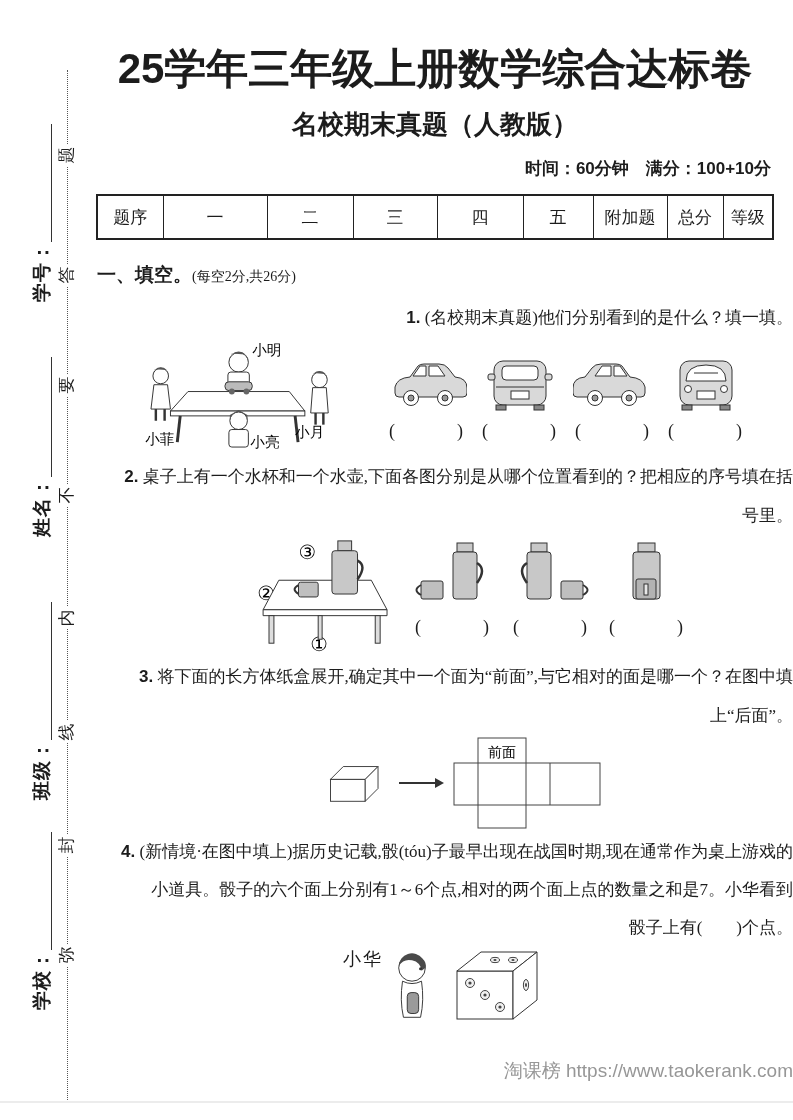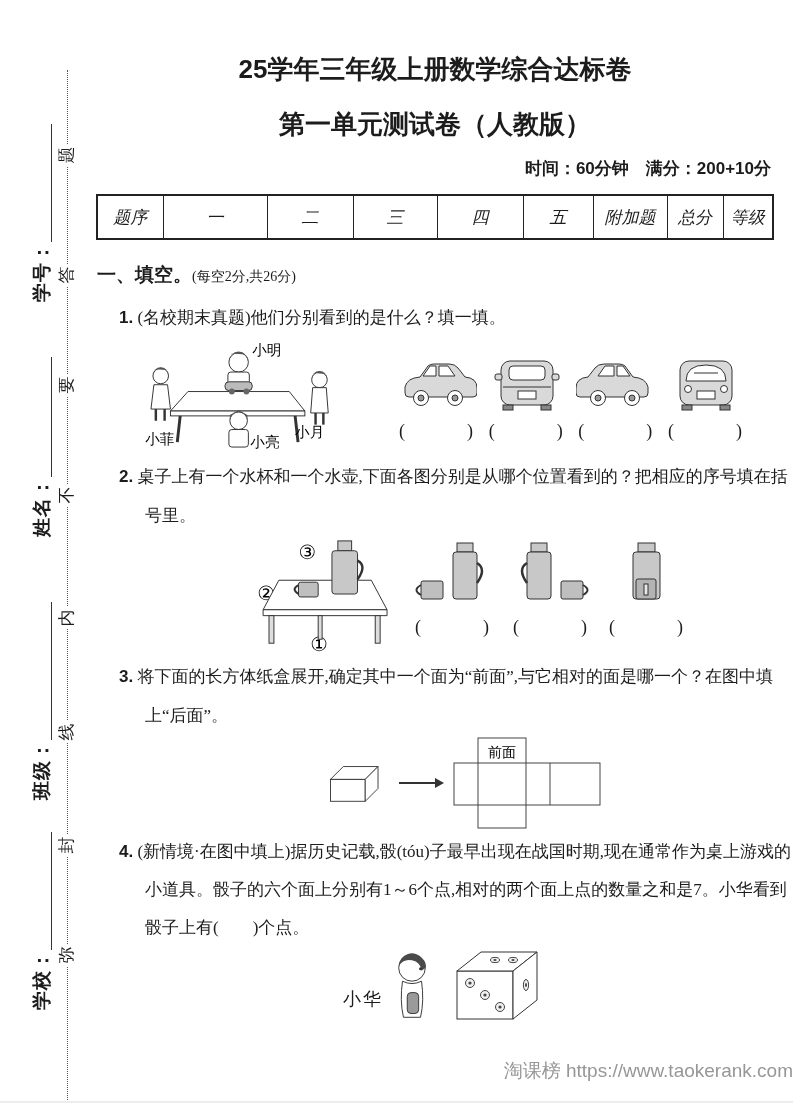--- a/index.html
+++ b/index.html
@@ -14,52 +14,52 @@
     text-align:center;line-height:22px;font-size:17px;transform:rotate(-90deg);
     font-family:"Liberation Serif",serif;}
   .side-field{position:absolute;transform-origin:0 0;transform:rotate(-90deg);
     height:28px;display:flex;align-items:center;white-space:nowrap;}
   .side-field .lbl{font-family:"Liberation Sans",sans-serif;font-size:19px;
     font-weight:600;letter-spacing:1px;}
   .side-field .fill-line{display:inline-block;height:18px;border-bottom:1.5px solid #333;}
   
   .main{position:absolute;left:95px;top:0;width:680px;}
   .title{margin:46px 0 0 0;text-align:center;font-family:"Liberation Sans",sans-serif;
-    font-size:26px;font-weight:bold;line-height:46px;}
+    font-size:42px;font-weight:bold;line-height:46px;}
   .subtitle{margin:14px 0 0 0;text-align:center;font-family:"Liberation Sans",sans-serif;
     font-size:26px;font-weight:bold;line-height:36px;}
   .meta{margin:16px 4px 0 0;text-align:right;font-family:"Liberation Sans",sans-serif;
     font-size:17px;font-weight:bold;line-height:22px;}
   table.score{border-collapse:collapse;width:676px;margin:14px 0 0 1px;
     border:2px solid #222;table-layout:fixed;}
   table.score td{border:1px solid #222;text-align:center;font-size:17px;
     font-family:"Liberation Serif",serif;}
-  table.score tr.r1 td{height:40px;font-style:italic;}
+  table.score tr.r1 td{height:40px;}
   table.score tr.r2 td{height:38px;}
   .sec-head{margin:22px 0 0 2px;font-size:19px;line-height:26px;}
   .sec-head .h{font-weight:bold;font-family:"Liberation Sans",sans-serif;}
   .sec-head .note{font-size:14px;}
   .q-text{margin:8px 0 0 0;width:648px;padding-left:50px;text-indent:-26px;
-    font-size:17px;line-height:39px;}
+    font-size:17px;line-height:39px;text-align:right;}
   .q-num{font-weight:bold;font-family:"Liberation Sans",sans-serif;}
   
-  .fig1{display:flex;height:112px;margin-top:0;gap:10px;}
+  .fig1{display:flex;height:112px;margin-top:0;}
   .fig1 .scene{margin-left:46px;}
   .fig1 .cars{flex:1;display:flex;justify-content:space-between;
     padding:0 28px 0 40px;}
   .car-col{width:82px;text-align:center;padding-top:16px;}
   .blank{display:block;margin-top:4px;font-size:18px;letter-spacing:2px;
     white-space:pre;}
   .fig2{display:flex;height:120px;}
   .fig2 .scene2{margin-left:160px;}
   .fig2 .views{display:flex;margin-left:10px;}
   .view-col{text-align:center;padding-top:6px;margin-right:18px;}
   .fig3{display:flex;align-items:center;margin:2px 0 0 230px;height:92px;}
   .fig3 .arrow{margin:0 8px;}
-  .fig4{display:flex;align-items:flex-end;margin:0 0 0 248px;height:76px;}
+  .fig4{display:flex;margin:0 0 0 248px;height:76px;}
   .fig4 .kid-label{font-size:18px;margin:0 2px 12px 0;letter-spacing:2px;}
   .fig4 .dice{margin:0 0 2px 8px;}
   .footer{position:absolute;left:0;top:1058px;width:100%;text-align:right;
     font-family:"Liberation Sans",sans-serif;font-size:19px;color:#979797;}
   .bottom-line{position:absolute;left:0;top:1101px;width:100%;height:2px;
     background:#ececec;}
   svg text{font-family:"Liberation Sans",sans-serif;}
 </style>
 </head>
 <body>
@@ -87,22 +87,22 @@
   <span class="fill-line" style="width:138px"></span>
 </div>
 <div class="side-field" style="left:28px;top:1010px;width:190px">
   <span class="lbl">学校：</span>
   <span class="fill-line" style="width:118px"></span>
 </div>
 
 <div class="main">
 
   <h1 class="title">25学年三年级上册数学综合达标卷</h1>
-  <h2 class="subtitle">第一单元测试卷（人教版）</h2>
-  <div class="meta">时间：60分钟　满分：200+10分</div>
+  <h2 class="subtitle">名校期末真题（人教版）</h2>
+  <div class="meta">时间：60分钟　满分：100+10分</div>
 
   <table class="score">
     <colgroup>
       <col style="width:66px">
         <col style="width:104px">
         <col style="width:86px">
       <col style="width:84px">
         <col style="width:86px">
         <col style="width:70px">
       <col style="width:74px">

